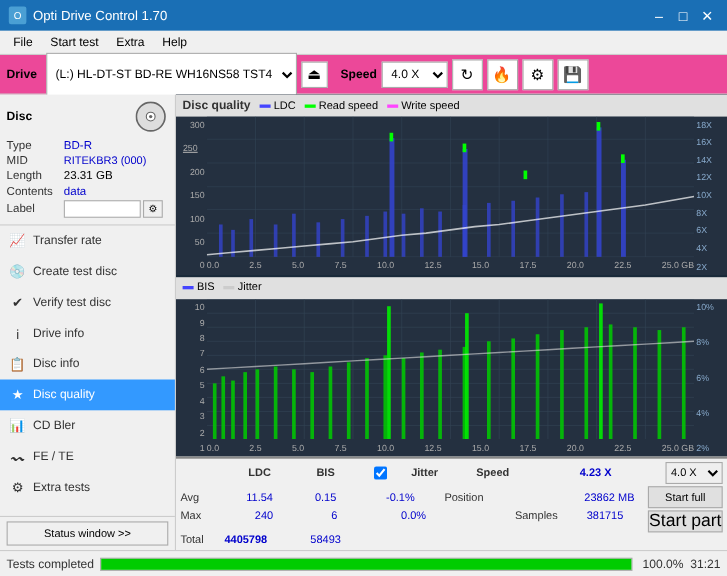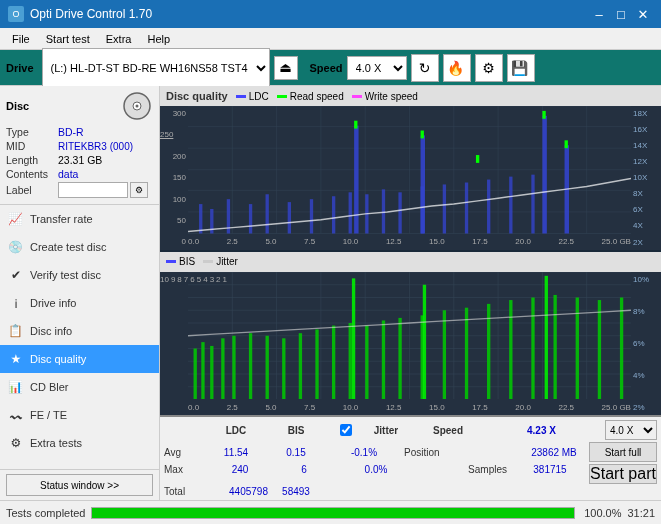--- a/index.html
+++ b/index.html
@@ -10,21 +10,21 @@
     .title-bar-left { display: flex; align-items: center; gap: 6px; font-size: 12px; }
     .title-bar-icon { width: 16px; height: 16px; background: #4a9fd4; border-radius: 2px; display: flex; align-items: center; justify-content: center; font-size: 9px; color: white; }
     .title-bar-controls { display: flex; gap: 2px; }
     .title-btn { width: 20px; height: 20px; border: none; background: transparent; color: white; cursor: pointer; font-size: 13px; display: flex; align-items: center; justify-content: center; }
 
     
     .menu-bar { background: #f0f0f0; height: 22px; display: flex; align-items: center; padding: 0 4px; border-bottom: 1px solid #ccc; }
     .menu-item { padding: 2px 8px; cursor: pointer; font-size: 11px; }
 
     
-    .toolbar { background: #0f766e; height: 36px; display: flex; align-items: center; padding: 0 6px; gap: 4px; border-bottom: 1px solid #ccc; }
+    .toolbar { background: #ec4899; height: 36px; display: flex; align-items: center; padding: 0 6px; gap: 4px; border-bottom: 1px solid #ccc; }
     .toolbar-label { font-size: 11px; font-weight: bold; margin-right: 4px; }
     .drive-select { height: 40px; font-size: 11px; background: white; border: 1px solid #aaa; padding: 0 4px; min-width: 200px; }
     .eject-btn { width: 24px; height: 24px; border: 1px solid #aaa; background: white; cursor: pointer; display: flex; align-items: center; justify-content: center; }
     .speed-label { margin-left: 8px; font-size: 11px; font-weight: bold; }
     .speed-select { height: 24px; font-size: 11px; background: white; border: 1px solid #aaa; padding: 0 4px; width: 60px; }
     .toolbar-icon-btn { width: 28px; height: 28px; border: 1px solid #aaa; background: white; cursor: pointer; display: flex; align-items: center; justify-content: center; font-size: 14px; }
 
     
     .main { display: flex; height: calc(524px - 28px - 22px - 36px - 24px); }
 
@@ -200,21 +200,21 @@
         </div>
         <div class="legend-item">
           <div class="legend-dot write"></div>
           <span style="font-size:10px;">Write speed</span>
         </div>
       </div>
       <div style="position:relative; flex:1;">
 
         <div style="position:absolute;left:0;top:0;bottom:0;width:28px;display:flex;flex-direction:column;justify-content:space-between;padding:3px 0;z-index:2;">
           <span style="font-size:8px;color:#aaa;text-align:right;padding-right:2px;">300</span>
-          <span style="font-size:8px;color:#aaa;text-align:left;padding-right:2px;text-decoration:underline;">250</span>
+          <span style="font-size:8px;color:#aaa;text-align:center;padding-right:2px;text-decoration:underline;">250</span>
           <span style="font-size:8px;color:#aaa;text-align:right;padding-right:2px;">200</span>
           <span style="font-size:8px;color:#aaa;text-align:right;padding-right:2px;">150</span>
           <span style="font-size:8px;color:#aaa;text-align:right;padding-right:2px;">100</span>
           <span style="font-size:8px;color:#aaa;text-align:right;padding-right:2px;">50</span>
           <span style="font-size:8px;color:#aaa;text-align:right;padding-right:2px;">0</span>
         </div>
 
         <div style="position:absolute;right:0;top:0;bottom:0;width:30px;display:flex;flex-direction:column;justify-content:space-between;padding:3px 0;z-index:2;">
           <span style="font-size:8px;color:#88aacc;padding-left:2px;">18X</span>
           <span style="font-size:8px;color:#88aacc;padding-left:2px;">16X</span>
@@ -302,21 +302,21 @@
           <div class="legend-dot bis"></div>
           <span style="font-size:10px;">BIS</span>
         </div>
         <div class="legend-item">
           <div style="width:10px;height:3px;background:#cccccc;"></div>
           <span style="font-size:10px;">Jitter</span>
         </div>
       </div>
       <div style="position:relative; flex:1;">
 
-        <div style="position:absolute;left:0;top:0;bottom:0;width:28px;display:flex;flex-direction:row;justify-content:space-between;padding:3px 0;z-index:2;">
+        <div style="position:absolute;left:0;top:0;bottom:0;width:28px;display:flex;flex-direction:column;justify-content:space-between;padding:3px 0;z-index:2;">
           <span style="font-size:8px;color:#aaa;text-align:right;padding-right:2px;">10</span>
           <span style="font-size:8px;color:#aaa;text-align:right;padding-right:2px;">9</span>
           <span style="font-size:8px;color:#aaa;text-align:right;padding-right:2px;">8</span>
           <span style="font-size:8px;color:#aaa;text-align:right;padding-right:2px;">7</span>
           <span style="font-size:8px;color:#aaa;text-align:right;padding-right:2px;">6</span>
           <span style="font-size:8px;color:#aaa;text-align:right;padding-right:2px;">5</span>
           <span style="font-size:8px;color:#aaa;text-align:right;padding-right:2px;">4</span>
           <span style="font-size:8px;color:#aaa;text-align:right;padding-right:2px;">3</span>
           <span style="font-size:8px;color:#aaa;text-align:right;padding-right:2px;">2</span>
           <span style="font-size:8px;color:#aaa;text-align:right;padding-right:2px;">1</span>
@@ -432,21 +432,21 @@
         <div style="width:40px;font-size:10px;color:#333;">Max</div>
         <div style="width:64px;text-align:center;font-size:10px;color:#0000cc;">240</div>
         <div style="width:56px;text-align:center;font-size:10px;color:#0000cc;">6</div>
         <div style="width:80px;text-align:center;font-size:10px;color:#0000cc;">0.0%</div>
         <div style="flex:1;text-align:right;font-size:10px;color:#333;padding-right:4px;">Samples</div>
         <div style="width:70px;text-align:center;font-size:10px;color:#0000cc;">381715</div>
         <button style="width:68px;height:20px;font-size:16px;cursor:pointer;background:#e0e0e0;border:1px solid #aaa;">Start part</button>
       </div>
       <div style="display:flex;align-items:center;gap:0;padding:1px 0;">
         <div style="width:40px;font-size:10px;color:#333;">Total</div>
-        <div style="width:64px;text-align:right;font-size:10px;color:#0000cc;">4405798</div>
+        <div style="width:64px;text-align:left;font-size:10px;color:#0000cc;font-weight:bold;">4405798</div>
         <div style="width:56px;text-align:center;font-size:10px;color:#0000cc;">58493</div>
       </div>
     </div>
   </div>
 </div>
 
 <div class="status-bar">
   <span class="status-text">Tests completed</span>
   <div class="progress-bar-container">
     <div class="progress-bar-fill" id="progress-fill" style="width:100%;"></div>

